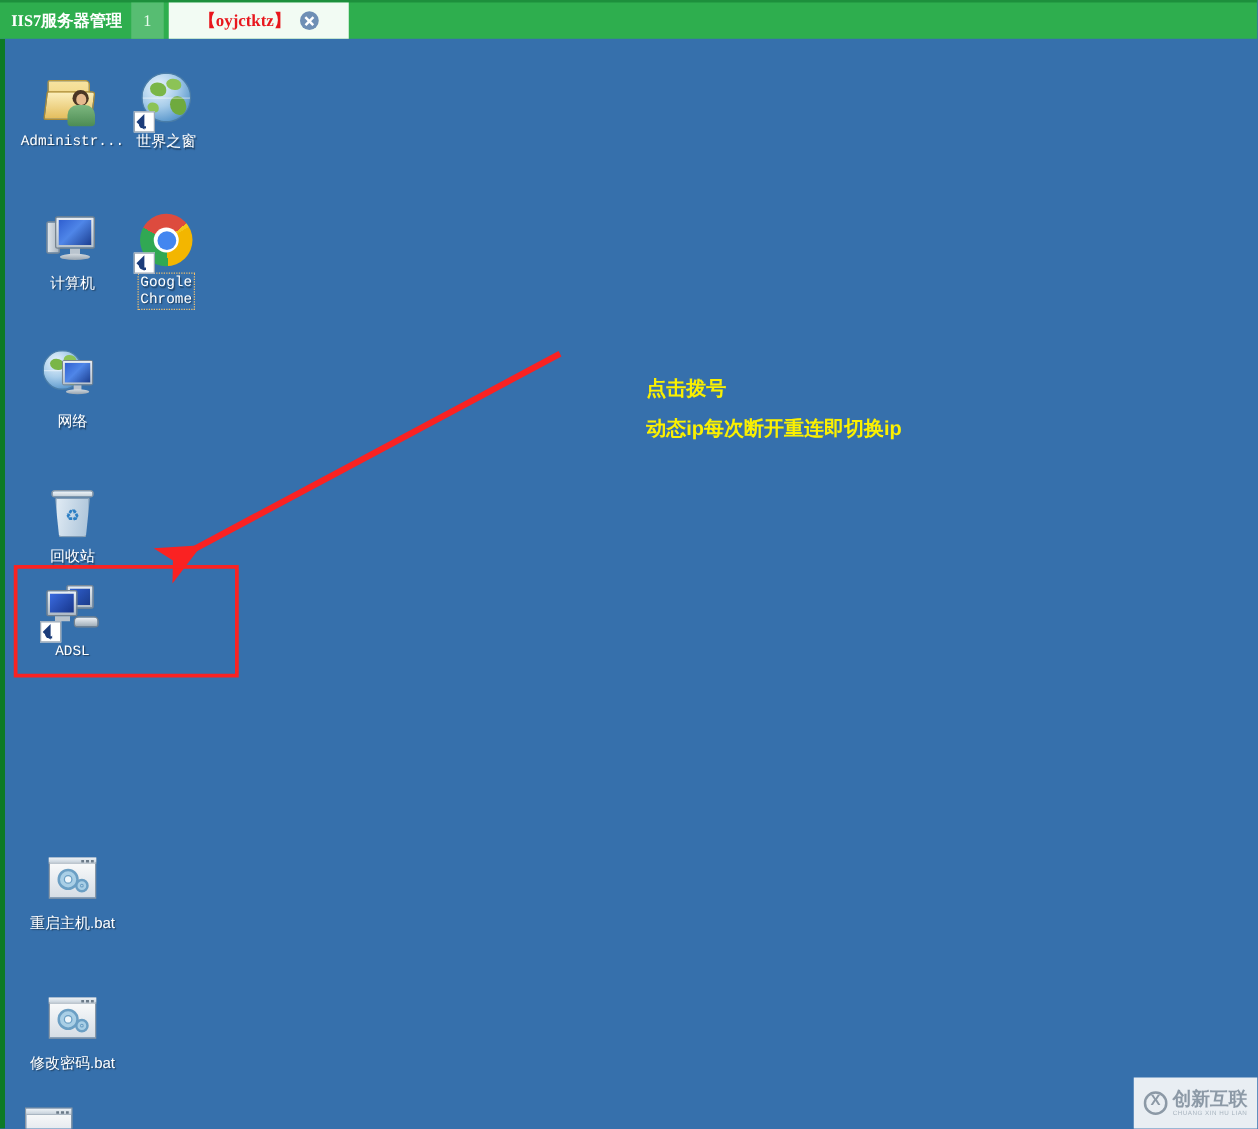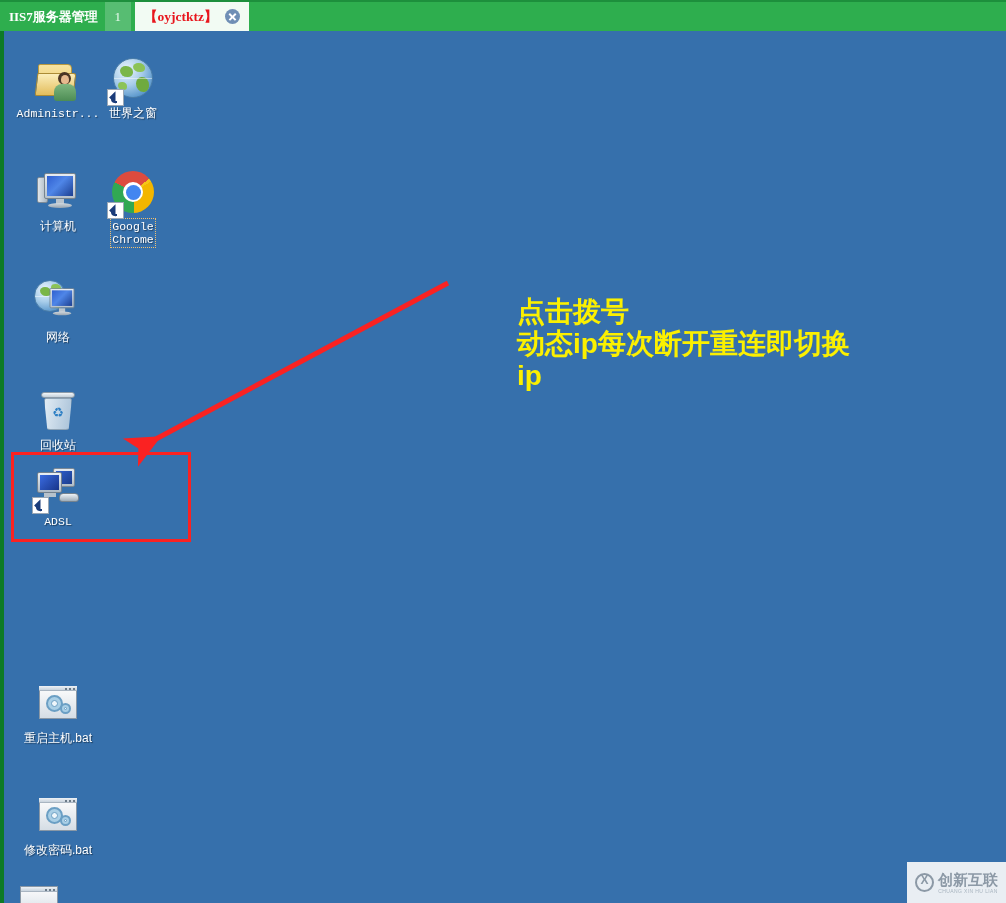--- a/index.html
+++ b/index.html
@@ -33,21 +33,21 @@
   #tab-count-badge {
     width: 26px;
     background: #57bd72;
     color: #e9fbee;
     display: flex; align-items: center; justify-content: center;
     font-size: 13px;
     font-family: "Liberation Serif", serif;
   }
   #session-tab {
     margin-left: 4px;
-    width: 114px;
+    width: 144px;
     background: #f2fbf3;
     display: flex; align-items: center; justify-content: center;
     gap: 7px;
     position: relative;
   }
   #session-tab-label {
     color: #e8161d;
     font-size: 13.5px;
     font-weight: bold;
     font-family: "Liberation Serif", serif;
@@ -386,21 +386,21 @@
     position: absolute; right: 2px; top: 1.5px;
     width: 10px; height: 2px;
     background: repeating-linear-gradient(90deg, #6b7a88 0 2px, transparent 2px 4px);
   }
 
   
   #annotation-text {
     position: absolute;
     left: 517px; top: 265px;
     color: #fbf000;
-    font-size: 28px;
+    font-size: 16px;
     line-height: 32px;
     font-weight: bold;
     font-family: "Liberation Sans", sans-serif;
     white-space: pre-line;
     z-index: 20;
   }
   #annotation-arrow {
     position: absolute;
     left: 0; top: 0;
     width: 1006px; height: 872px;

